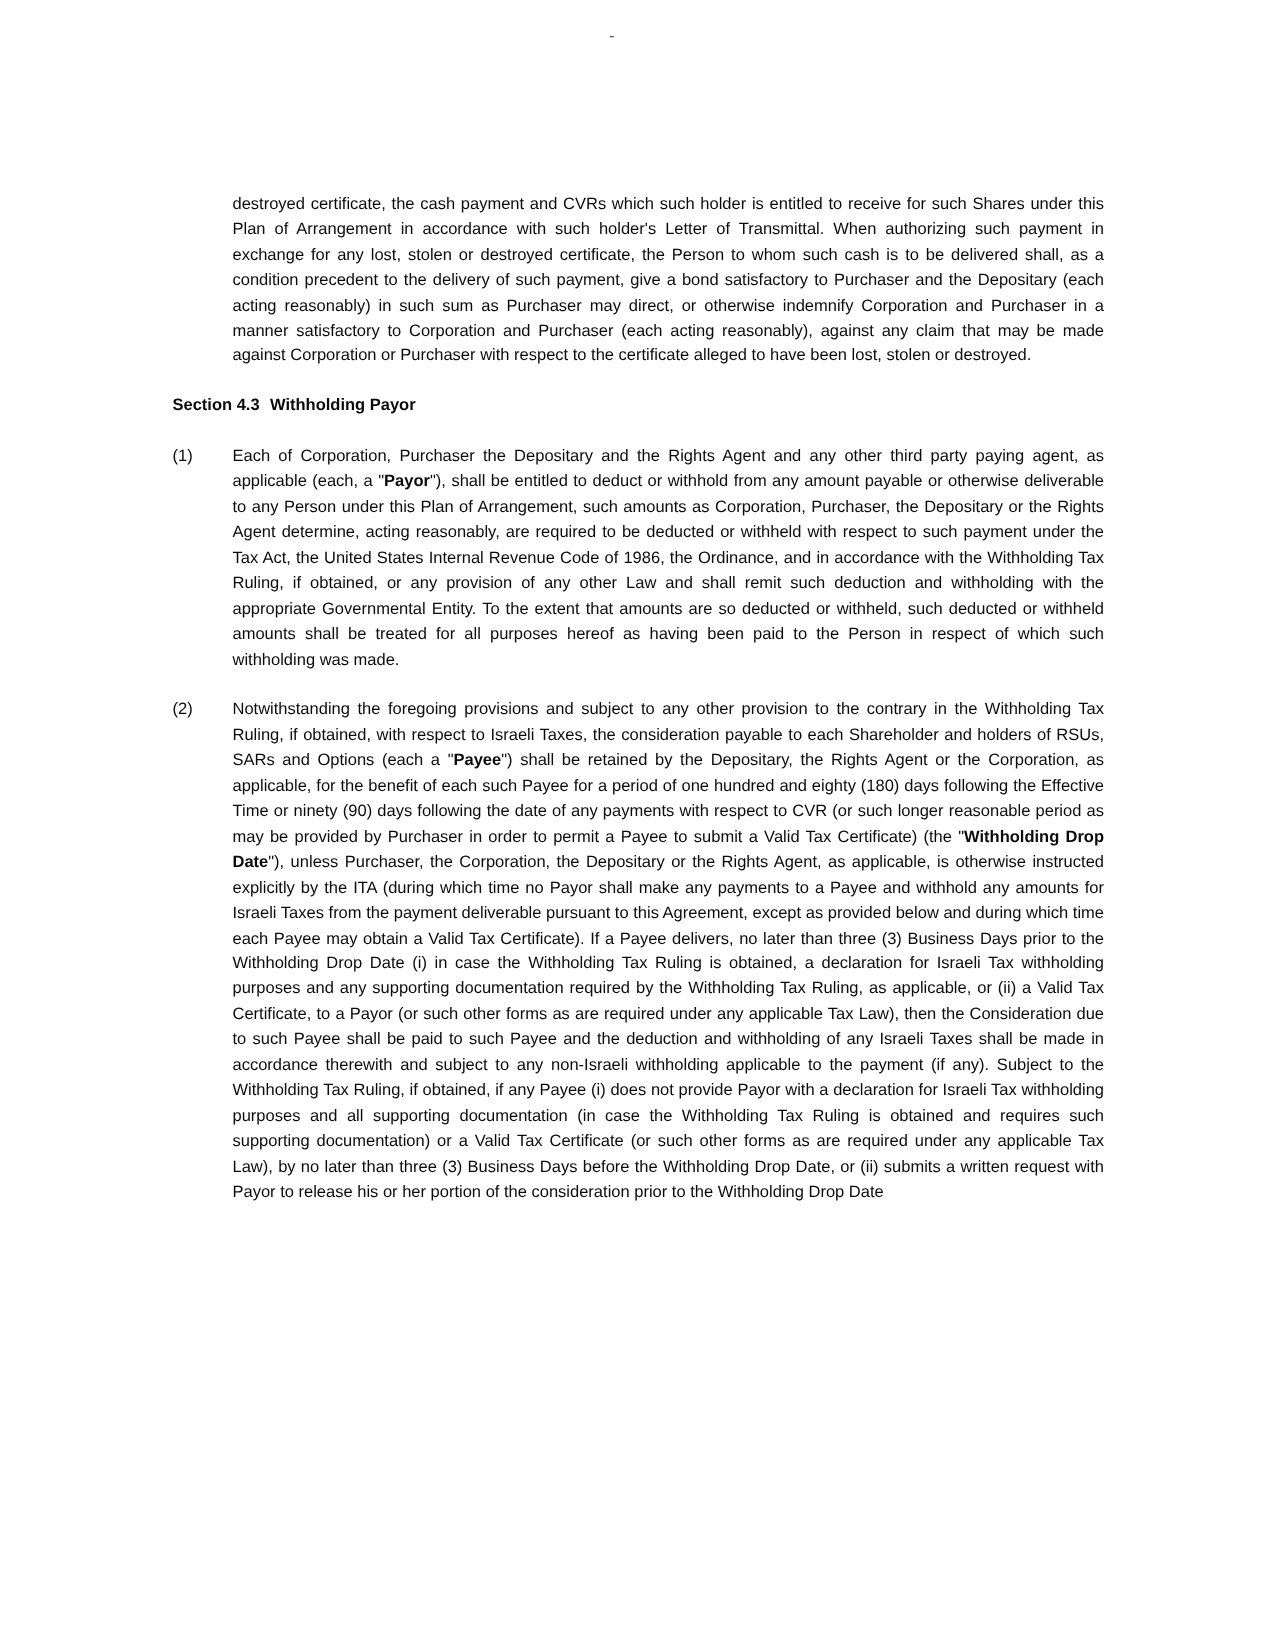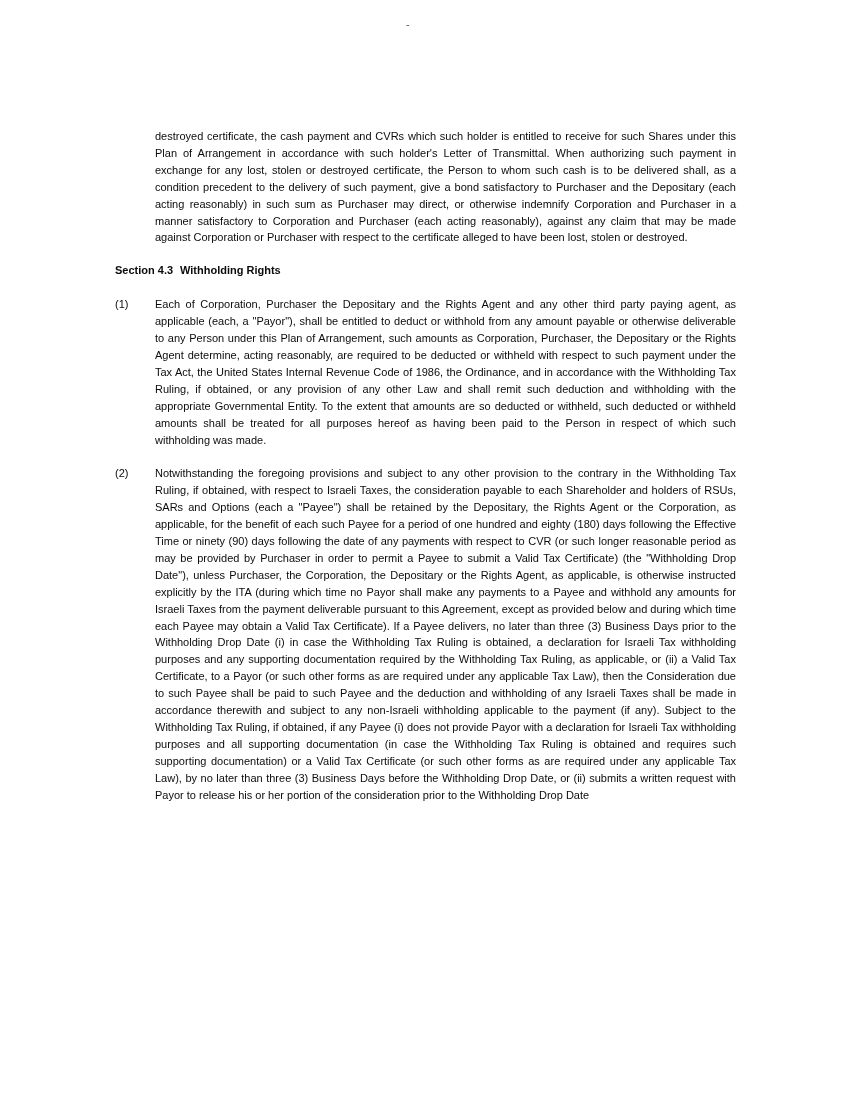--- a/index.html
+++ b/index.html
@@ -53,35 +53,35 @@
   .item .marker {
     position: absolute;
     left: 0;
     top: 0;
   }
   .item .body {
     margin-left: 40px;
     text-align: justify;
     text-align-last: left;
   }
-  b { font-weight: normal; }
+  b { font-weight: bold; }
 </style>
 </head>
 <body>
 
 <div class="page">
 
   <div class="top-artifact">-</div>
 
   <div class="content">
 
     <p class="intro"><span>destroyed certificate, the cash payment and CVRs which such holder is entitled to receive for such Shares under this Plan of Arrangement in accordance with such holder's Letter of Transmittal. When authorizing such payment in exchange for any lost, stolen or destroyed certificate, the Person to whom such cash is to be delivered shall, as a condition precedent to the delivery of such payment, give a bond satisfactory to Purchaser and the Depositary (each acting reasonably) in such sum as Purchaser may direct, or otherwise indemnify Corporation and Purchaser in a manner satisfactory to Corporation and Purchaser (each acting reasonably), against any claim that may be made against Corporation or Purchaser with respect to the certificate alleged to have been lost, stolen or destroyed.</span></p>
 
     <p class="heading">
-      <span class="num">Section 4.3</span><span>Withholding Rights</span>
+      <span class="num">Section 4.3</span><span>Withholding Payor</span>
     </p>
 
     <div class="item">
       <span class="marker">(1)</span>
       <div class="body"><span>Each of Corporation, Purchaser the Depositary and the Rights Agent and any other third party paying agent, as applicable (each, a "</span><b>Payor</b><span>"), shall be entitled to deduct or withhold from any amount payable or otherwise deliverable to any Person under this Plan of Arrangement, such amounts as Corporation, Purchaser, the Depositary or the Rights Agent determine, acting reasonably, are required to be deducted or withheld with respect to such payment under the Tax Act, the United States Internal Revenue Code of 1986, the Ordinance, and in accordance with the Withholding Tax Ruling, if obtained, or any provision of any other Law and shall remit such deduction and withholding with the appropriate Governmental Entity. To the extent that amounts are so deducted or withheld, such deducted or withheld amounts shall be treated for all purposes hereof as having been paid to the Person in respect of which such withholding was made.</span></div>
     </div>
 
     <div class="item">
       <span class="marker">(2)</span>
       <div class="body"><span>Notwithstanding the foregoing provisions and subject to any other provision to the contrary in the Withholding Tax Ruling, if obtained, with respect to Israeli Taxes, the consideration payable to each Shareholder and holders of RSUs, SARs and Options (each a "</span><b>Payee</b><span>") shall be retained by the Depositary, the Rights Agent or the Corporation, as applicable, for the benefit of each such Payee for a period of one hundred and eighty (180) days following the Effective Time or ninety (90) days following the date of any payments with respect to CVR (or such longer reasonable period as may be provided by Purchaser in order to permit a Payee to submit a Valid Tax Certificate) (the "</span><b>Withholding Drop Date</b><span>"), unless Purchaser, the Corporation, the Depositary or the Rights Agent, as applicable, is otherwise instructed explicitly by the ITA (during which time no Payor shall make any payments to a Payee and withhold any amounts for Israeli Taxes from the payment deliverable pursuant to this Agreement, except as provided below and during which time each Payee may obtain a Valid Tax Certificate). If a Payee delivers, no later than three (3) Business Days prior to the Withholding Drop Date (i) in case the Withholding Tax Ruling is obtained, a declaration for Israeli Tax withholding purposes and any supporting documentation required by the Withholding Tax Ruling, as applicable, or (ii) a Valid Tax Certificate, to a Payor (or such other forms as are required under any applicable Tax Law), then the Consideration due to such Payee shall be paid to such Payee and the deduction and withholding of any Israeli Taxes shall be made in accordance therewith and subject to any non-Israeli withholding applicable to the payment (if any). Subject to the Withholding Tax Ruling, if obtained, if any Payee (i) does not provide Payor with a declaration for Israeli Tax withholding purposes and all supporting documentation (in case the Withholding Tax Ruling is obtained and requires such supporting documentation) or a Valid Tax Certificate (or such other forms as are required under any applicable Tax Law), by no later than three (3) Business Days before the Withholding Drop Date, or (ii) submits a written request with Payor to release his or her portion of the consideration prior to the Withholding Drop Date</span></div>

